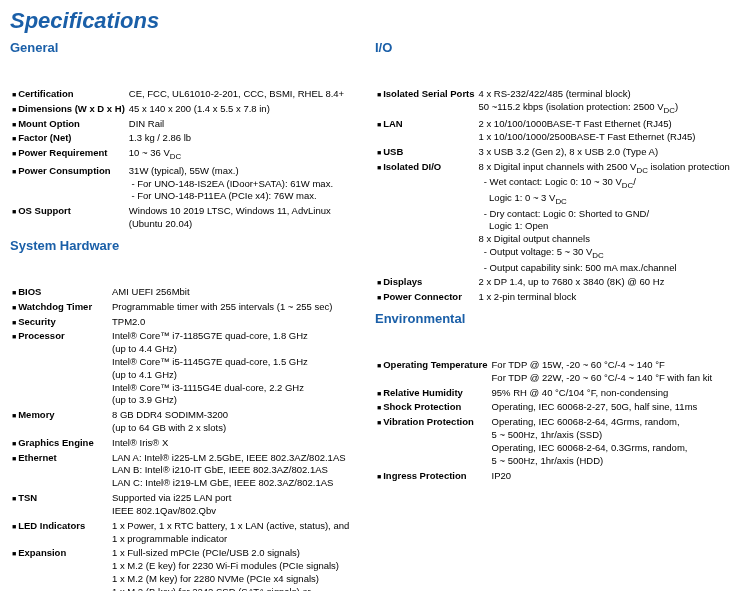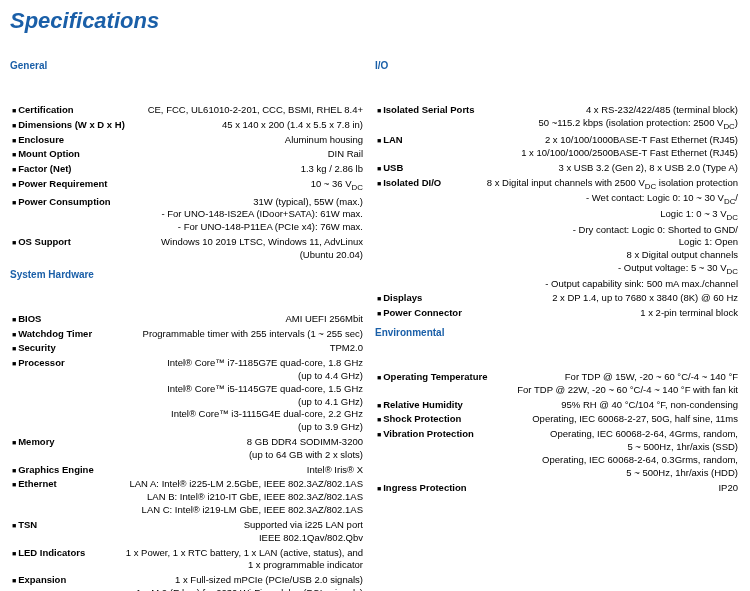--- a/index.html
+++ b/index.html
@@ -11,36 +11,36 @@
       width: 750px;
       min-height: 591px;
     }
     .main-container {
       padding: 8px 10px 0 10px;
     }
     h1.page-title {
       font-size: 22px;
       font-weight: bold;
       color: #1a5fa8;
-      margin-bottom: 20px;
+      margin-bottom: 0;
       font-style: italic;
     }
     .two-col {
       display: flex;
       gap: 10px;
     }
     .col-left {
       width: 355px;
       flex-shrink: 0;
     }
     .col-right {
       flex: 1;
     }
     .section-title {
-      font-size: 10px;
+      font-size: 13px;
       font-weight: bold;
       color: #1a5fa8;
       margin-top: 6px;
       margin-bottom: 3px;
     }
     table.spec-table {
       width: 100%;
       border-collapse: collapse;
       margin-top: 32px;
     }
@@ -56,21 +56,20 @@
       padding-right: 4px;
       white-space: nowrap;
     }
     .label-cell::before {
       content: "■ ";
       font-size: 7px;
       color: #000;
     }
     .value-cell {
       color: #000;
-      text-align: right;
     }
   </style>
 </head>
 <body>
 
 <div class="main-container">
   <h1 class="page-title">Specifications</h1>
   <div class="two-col">
 
     <div class="col-left">
@@ -78,24 +77,20 @@
       <div class="section-title">General</div>
       <table class="spec-table">
         <tbody>
             <tr>
           <td class="label-cell">Certification</td>
           <td class="value-cell">CE, FCC, UL61010-2-201, CCC, BSMI, RHEL 8.4+</td>
         </tr>
         <tr>
           <td class="label-cell">Dimensions (W x D x H)</td>
           <td class="value-cell">45 x 140 x 200 (1.4 x 5.5 x 7.8 in)</td>
-        </tr>
-        <tr>
-          <td class="label-cell">Enclosure</td>
-          <td class="value-cell">Aluminum housing</td>
         </tr>
         <tr>
           <td class="label-cell">Mount Option</td>
           <td class="value-cell">DIN Rail</td>
         </tr>
         <tr>
           <td class="label-cell">Factor (Net)</td>
           <td class="value-cell">1.3 kg / 2.86 lb</td>
         </tr>
         <tr>

